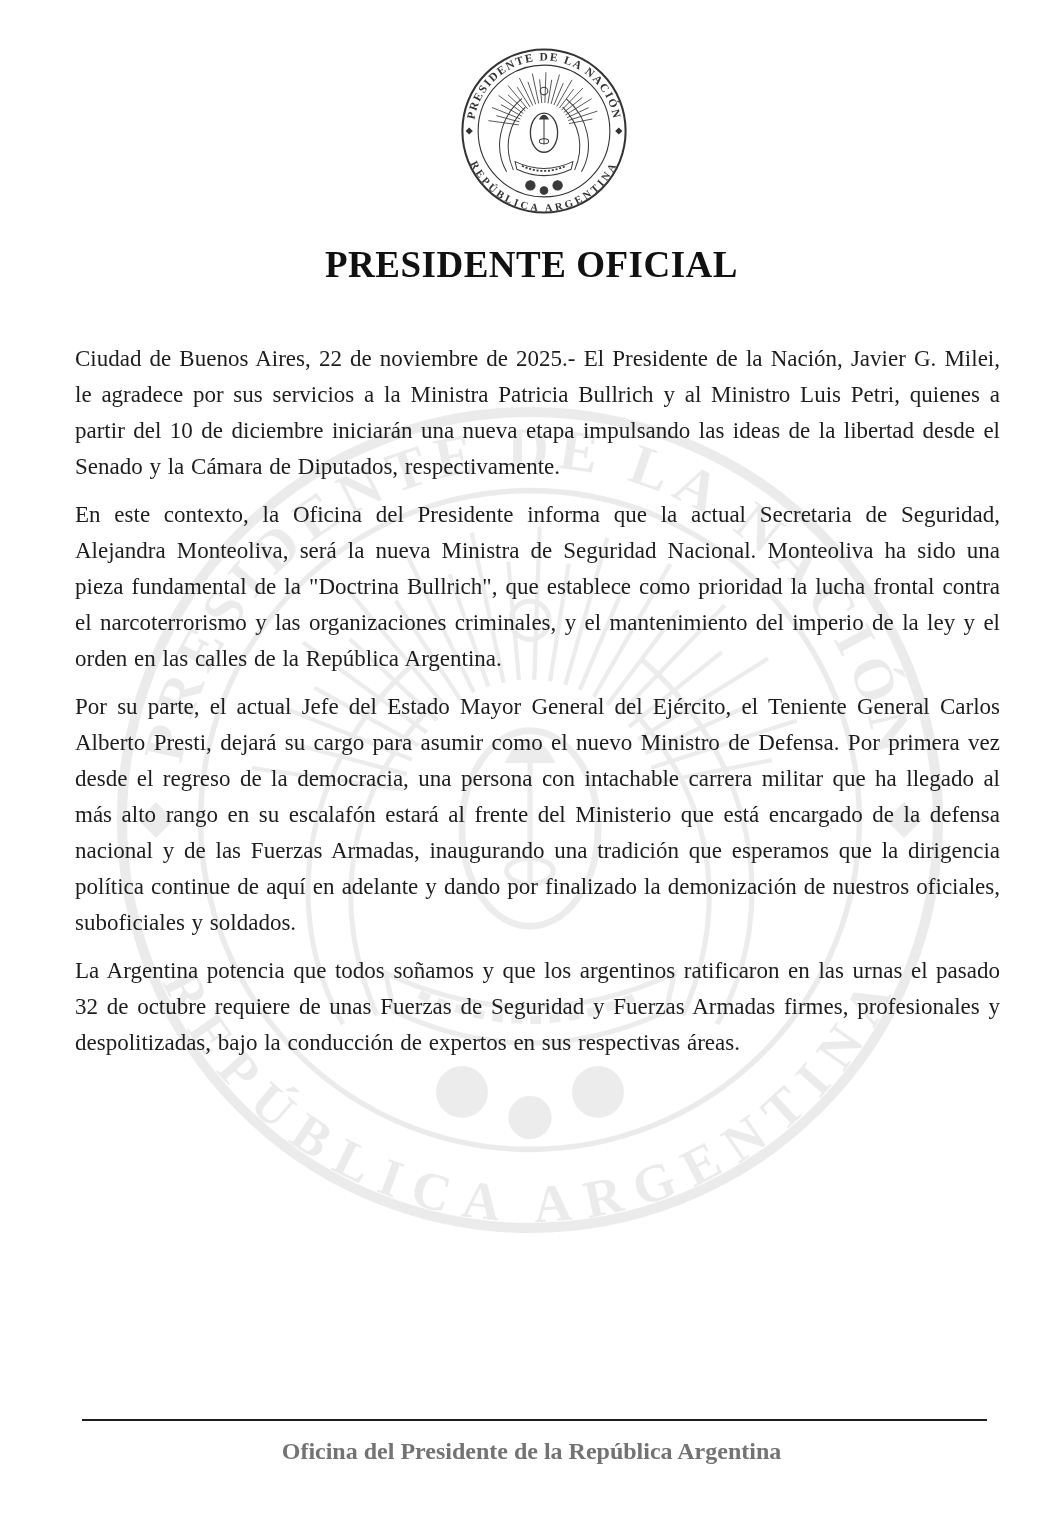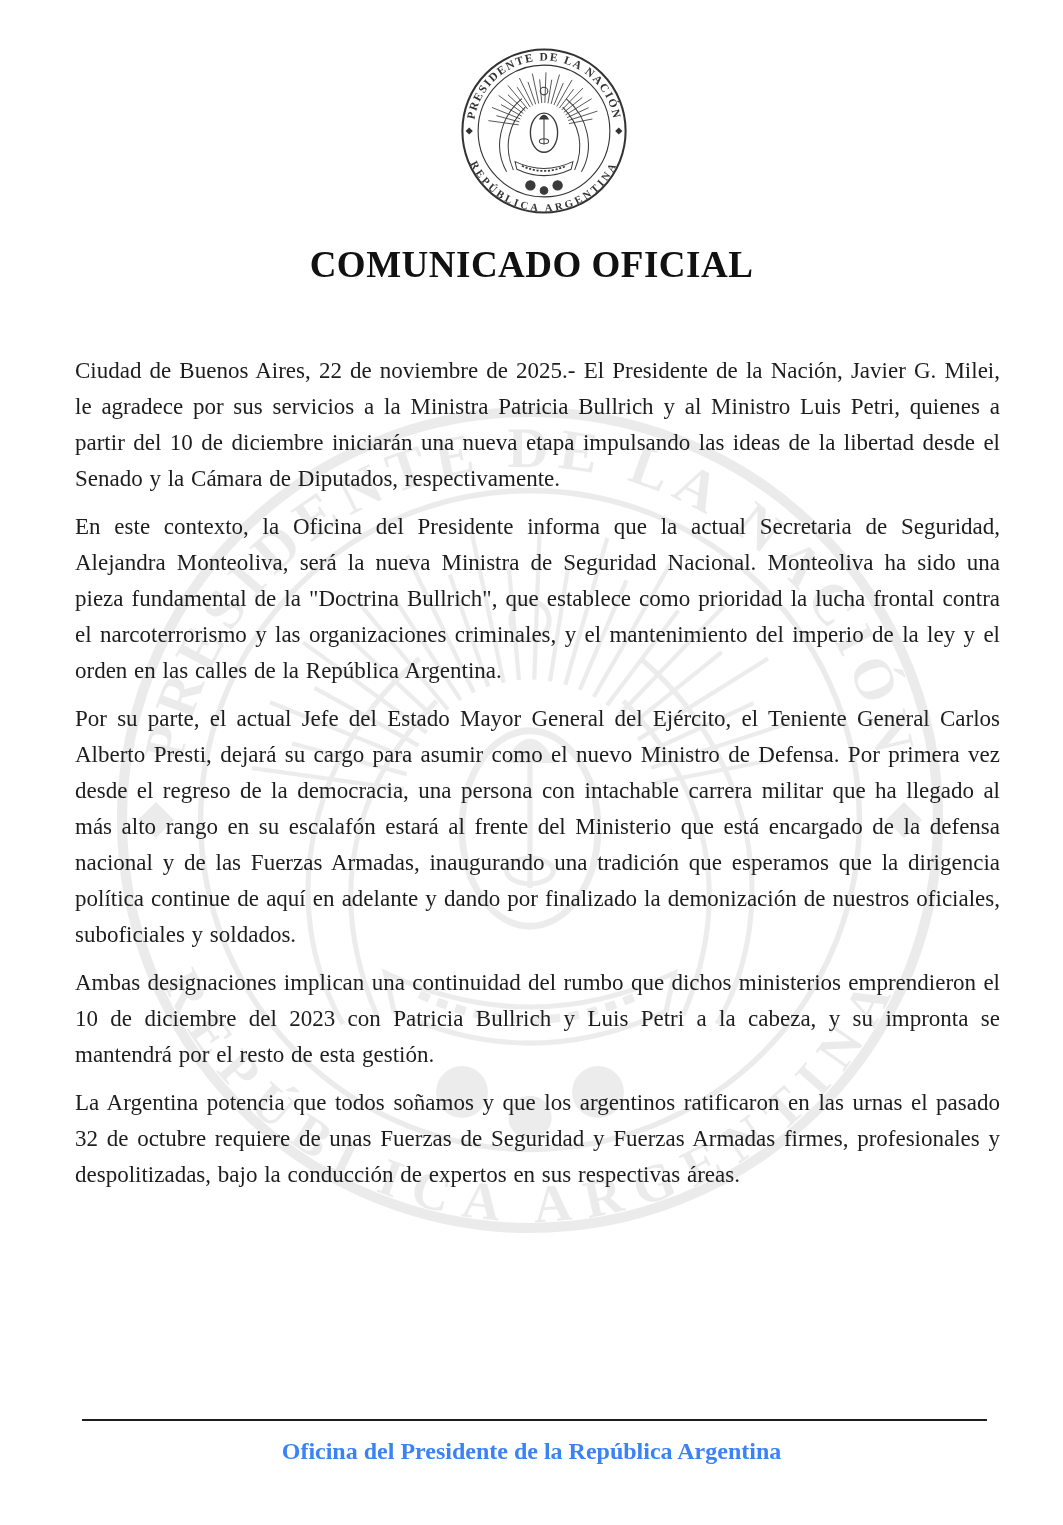--- a/index.html
+++ b/index.html
@@ -46,21 +46,21 @@
   }
   .content {
     position: absolute;
     top: 341px;
     left: 75px;
     width: 925px;
     font-size: 23px;
     line-height: 36px;
   }
   .content p {
-    margin: 12px 0 12px 0;
+    margin: 0 0 12px 0;
     text-align: justify;
     word-spacing: 1px;
   }
   .footer-rule {
     position: absolute;
     top: 1419px;
     left: 82px;
     width: 905px;
     height: 2px;
     background: #1e1e1e;
@@ -68,21 +68,21 @@
   .footer-signature {
     position: absolute;
     top: 1436px;
     left: 0;
     width: 100%;
     margin: 0;
     text-align: center;
     font-size: 24px;
     line-height: 30px;
     font-weight: 700;
-    color: #3b82f6;
+    color: #737373;
   }
   .ring-text {
     font-family: "Liberation Serif", "DejaVu Serif", serif;
     font-weight: 700;
     fill: #333333;
   }
 </style>
 </head>
 <body>
 
@@ -156,26 +156,25 @@
 <div class="page">
 
   <svg class="seal-watermark" viewBox="0 0 200 200">
     <use href="#seal"></use>
   </svg>
 
   <svg class="seal-header" viewBox="0 0 200 200">
     <use href="#seal"></use>
   </svg>
 
-  <h1 class="page-title">COMUNICADO OFICIAL</h1>
+  <h1 class="page-title">PRESIDENTE OFICIAL</h1>
 
   <div class="content">
     <p>Ciudad de Buenos Aires, 22 de noviembre de 2025.- El Presidente de la Nación, Javier G. Milei, le agradece por sus servicios a la Ministra Patricia Bullrich y al Ministro Luis Petri, quienes a partir del 10 de diciembre iniciarán una nueva etapa impulsando las ideas de la libertad desde el Senado y la Cámara de Diputados, respectivamente.</p>
     <p>En este contexto, la Oficina del Presidente informa que la actual Secretaria de Seguridad, Alejandra Monteoliva, será la nueva Ministra de Seguridad Nacional. Monteoliva ha sido una pieza fundamental de la "Doctrina Bullrich", que establece como prioridad la lucha frontal contra el narcoterrorismo y las organizaciones criminales, y el mantenimiento del imperio de la ley y el orden en las calles de la República Argentina.</p>
     <p>Por su parte, el actual Jefe del Estado Mayor General del Ejército, el Teniente General Carlos Alberto Presti, dejará su cargo para asumir como el nuevo Ministro de Defensa. Por primera vez desde el regreso de la democracia, una persona con intachable carrera militar que ha llegado al más alto rango en su escalafón estará al frente del Ministerio que está encargado de la defensa nacional y de las Fuerzas Armadas, inaugurando una tradición que esperamos que la dirigencia política continue de aquí en adelante y dando por finalizado la demonización de nuestros oficiales, suboficiales y soldados.</p>
-    <p>Ambas designaciones implican una continuidad del rumbo que dichos ministerios emprendieron el 10 de diciembre del 2023 con Patricia Bullrich y Luis Petri a la cabeza, y su impronta se mantendrá por el resto de esta gestión.</p>
     <p>La Argentina potencia que todos soñamos y que los argentinos ratificaron en las urnas el pasado 32 de octubre requiere de unas Fuerzas de Seguridad y Fuerzas Armadas firmes, profesionales y despolitizadas, bajo la conducción de expertos en sus respectivas áreas.</p>
   </div>
 
   <div class="footer-rule"></div>
   <p class="footer-signature">Oficina del Presidente de la República Argentina</p>
 
 </div>
 
 </body></html>

